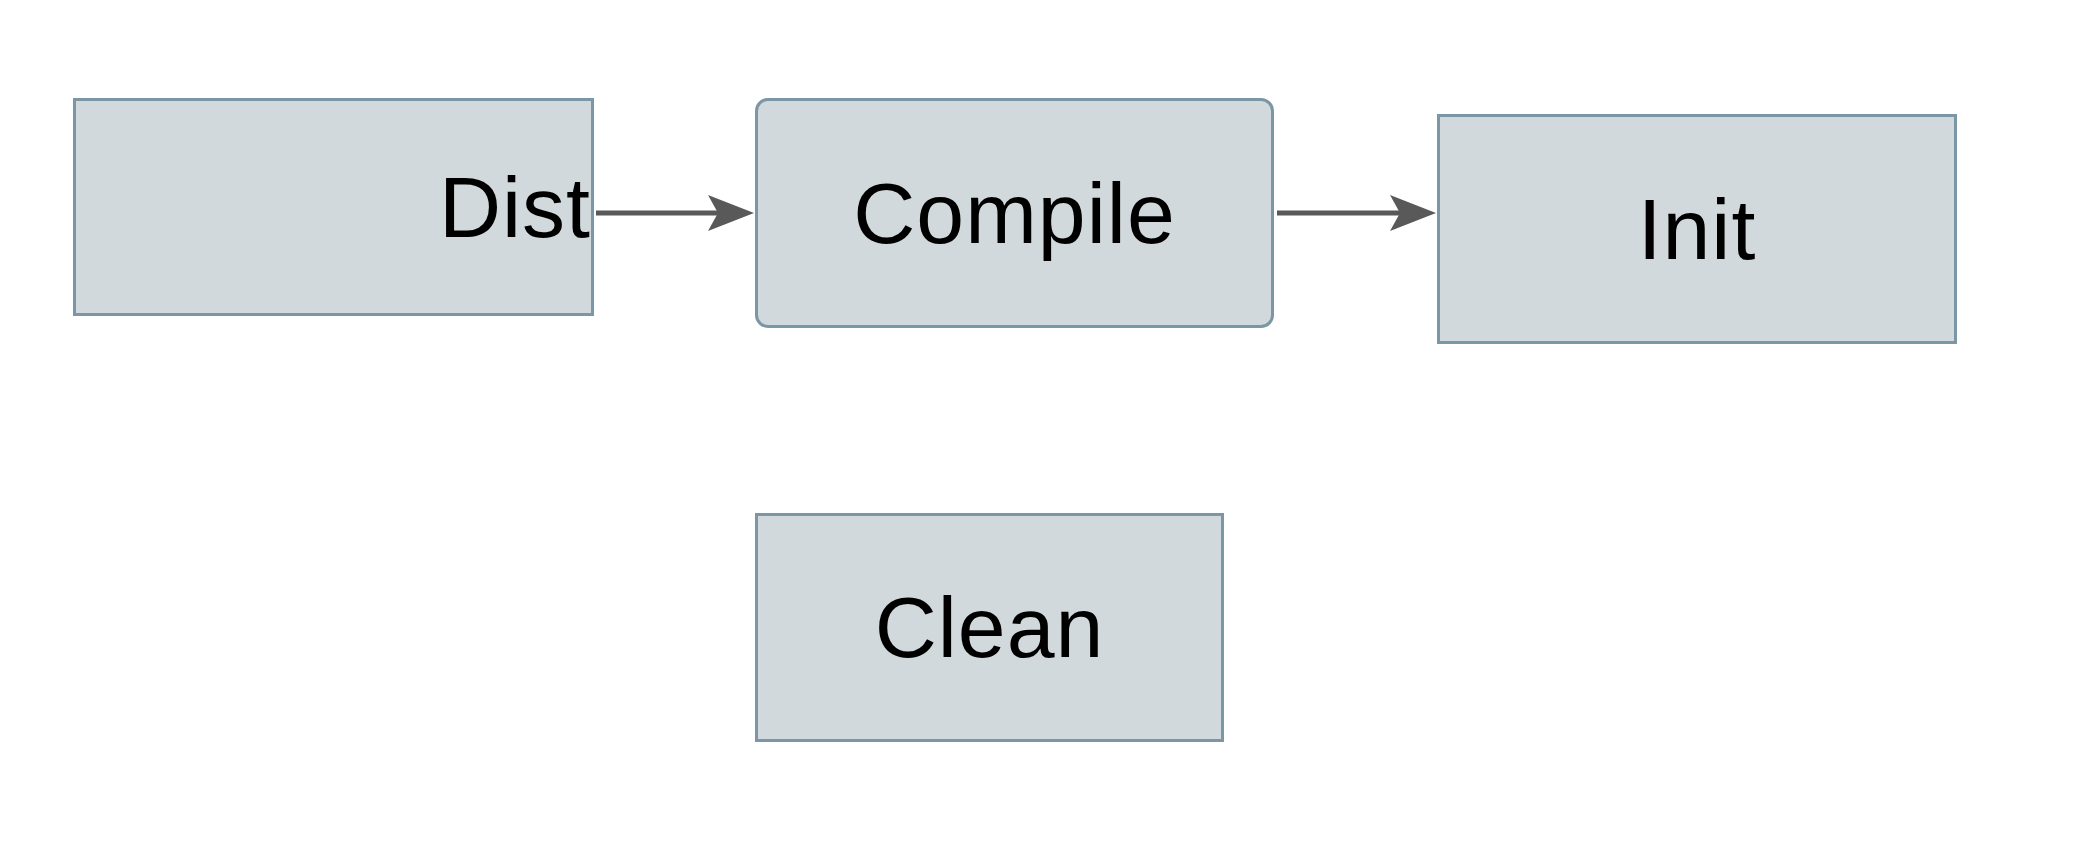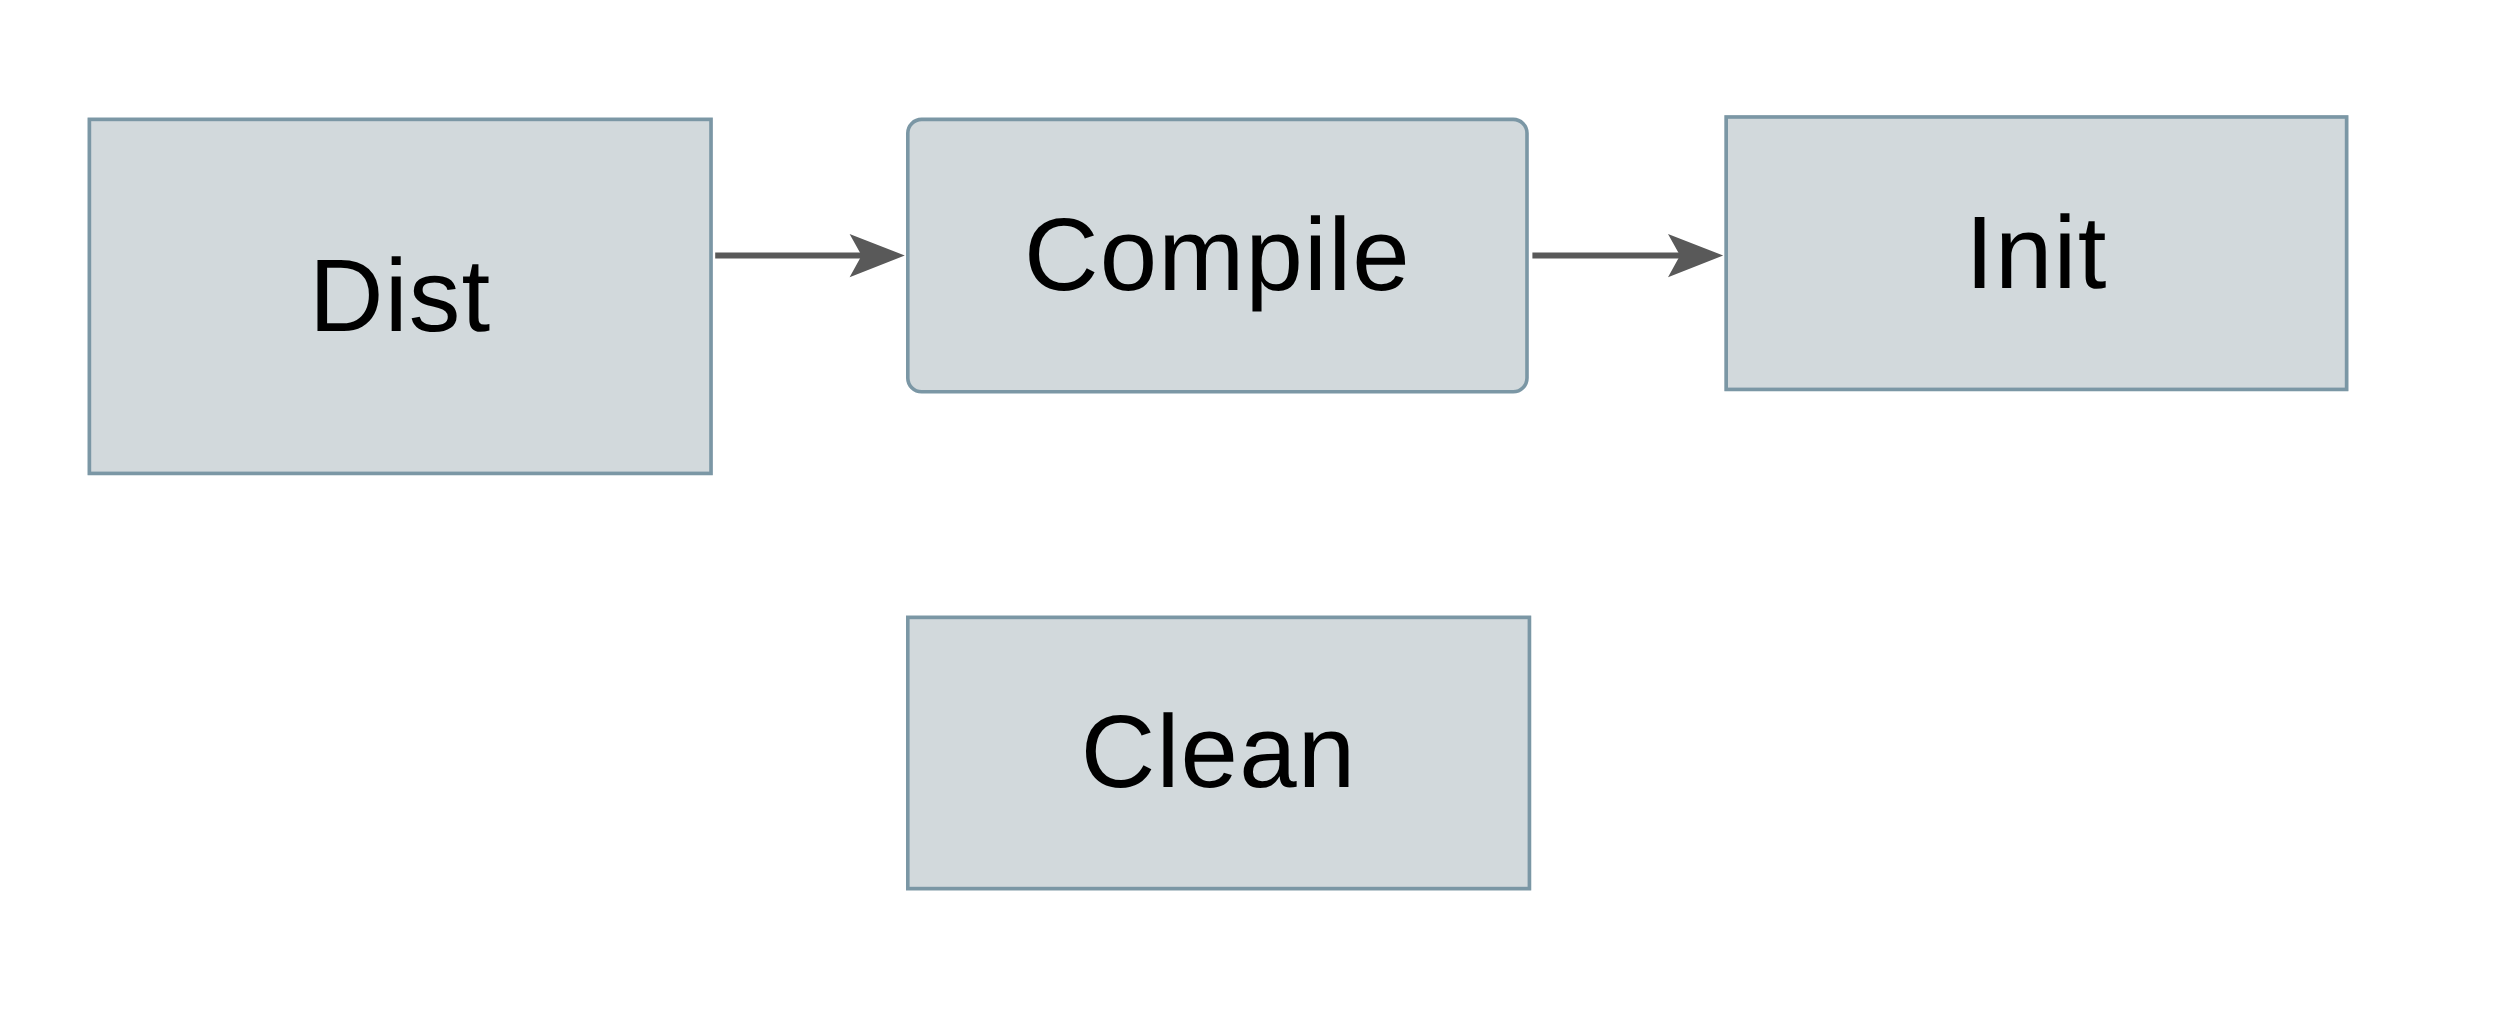--- a/index.html
+++ b/index.html
@@ -24,24 +24,24 @@
     align-items: center;
     justify-content: center;
   }
   .node-label {
     font-size: 86px;
     font-weight: 400;
     color: var(--label-text, #000000);
     letter-spacing: 1px;
     user-select: none;
   }
-  #node-dist    { left: 73px;   top: 98px;  width: 521px; height: 298px; }
+  #node-dist    { left: 73px;   top: 98px;  width: 521px; height: 218px; justify-content: flex-end; }
   #node-compile { left: 755px;  top: 98px;  width: 519px; height: 230px; border-radius: 13px; }
-  #node-init    { left: 1437px; top: 96px;  width: 520px; height: 230px; }
-  #node-clean   { left: 755px;  top: 513px; width: 521px; height: 229px; text-align: right; }
+  #node-init    { left: 1437px; top: 114px;  width: 520px; height: 230px; }
+  #node-clean   { left: 755px;  top: 513px; width: 469px; height: 229px; text-align: right; }
   .edges-layer {
     position: absolute;
     left: 0;
     top: 0;
     width: 2078px;
     height: 848px;
     pointer-events: none;
   }
   .edge-line {
     stroke: var(--arrow, #595959);

